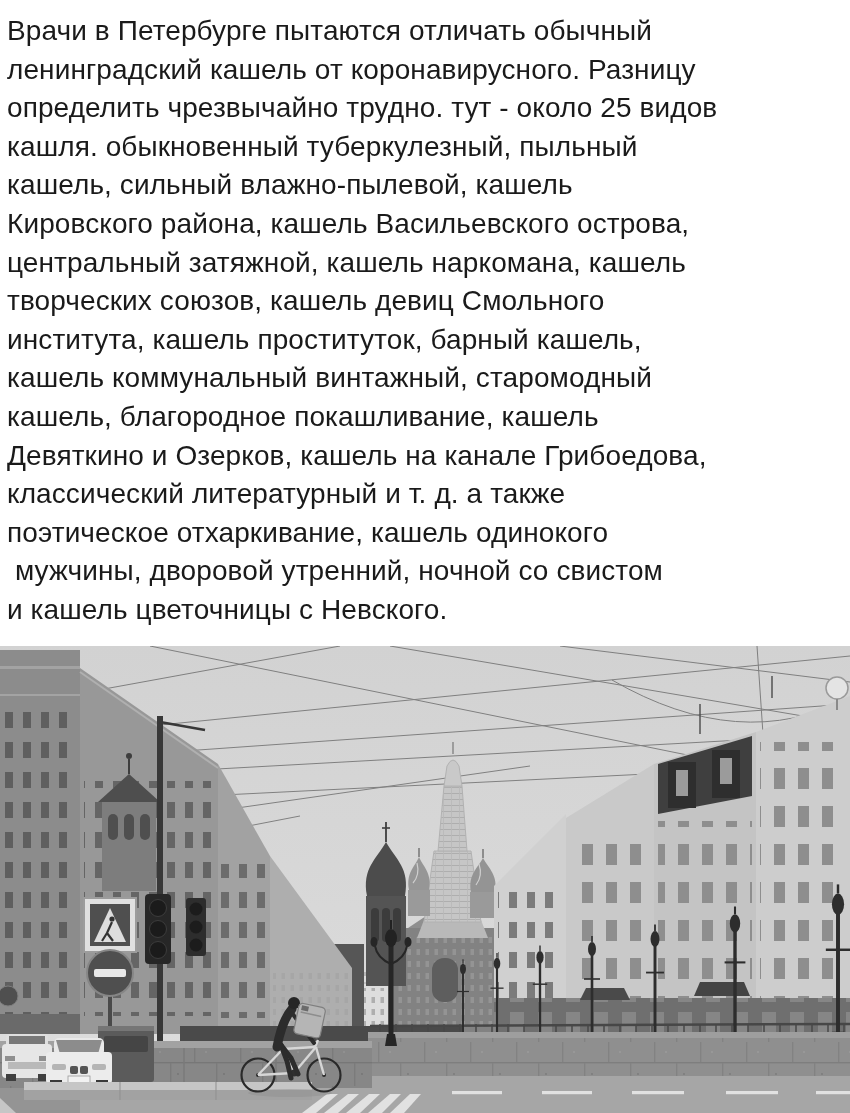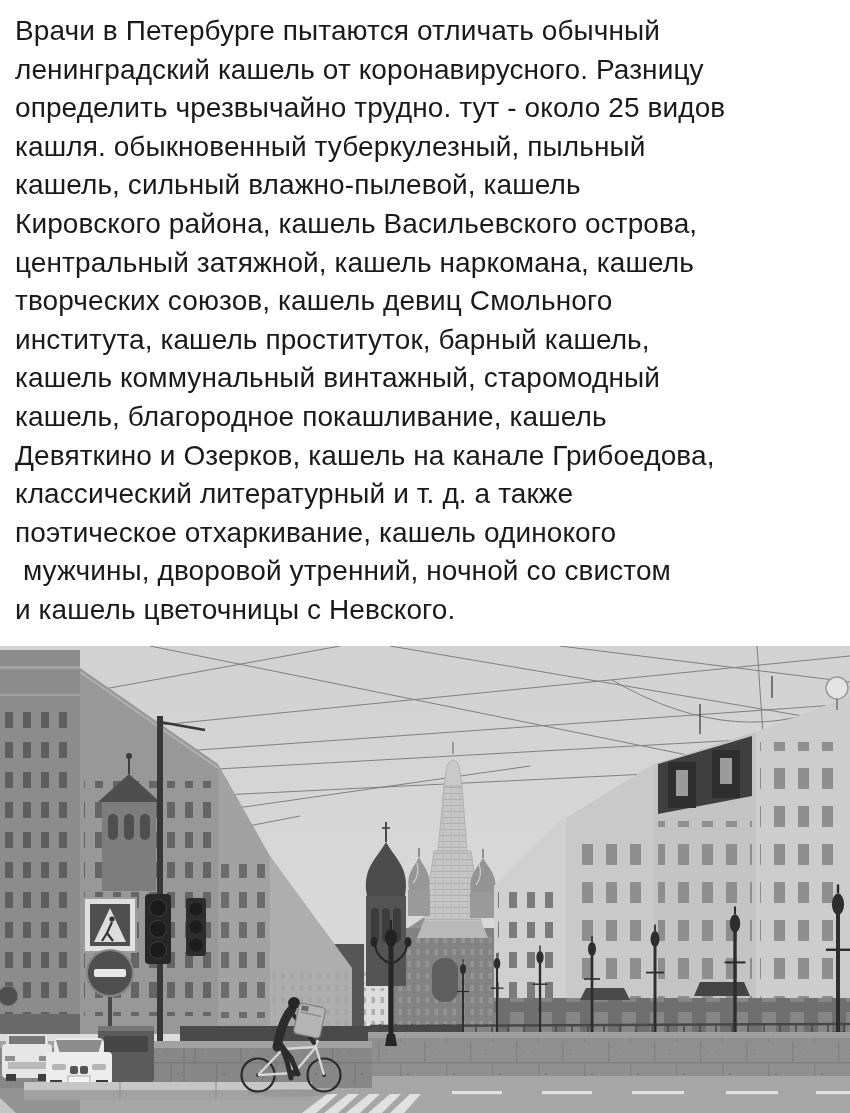--- a/index.html
+++ b/index.html
@@ -1,19 +1,19 @@
 <!DOCTYPE html>
 <html><head>
 <meta charset="utf-8">
 <style>
   html,body{margin:0;padding:0;background:#ffffff;}
   .page{position:relative;width:850px;height:1113px;background:#ffffff;overflow:hidden;
         font-family:"Liberation Sans",sans-serif;}
   .caption{position:absolute;left:0;top:0;width:850px;height:646px;box-sizing:border-box;
-           padding:12px 16px 0 15px;color:#1a1a1a;font-size:28px;line-height:38.6px;
+           padding:12px 16px 0 7px;color:#1a1a1a;font-size:28px;line-height:38.6px;
            white-space:pre-wrap;letter-spacing:0.1px;}
   .photo{position:absolute;left:0;top:646px;width:850px;height:467px;display:block;}
 </style>
 </head>
 <body>
 
 <div class="page">
 
   <div class="caption">Врачи в Петербурге пытаются отличать обычный
 ленинградский кашель от коронавирусного. Разницу

